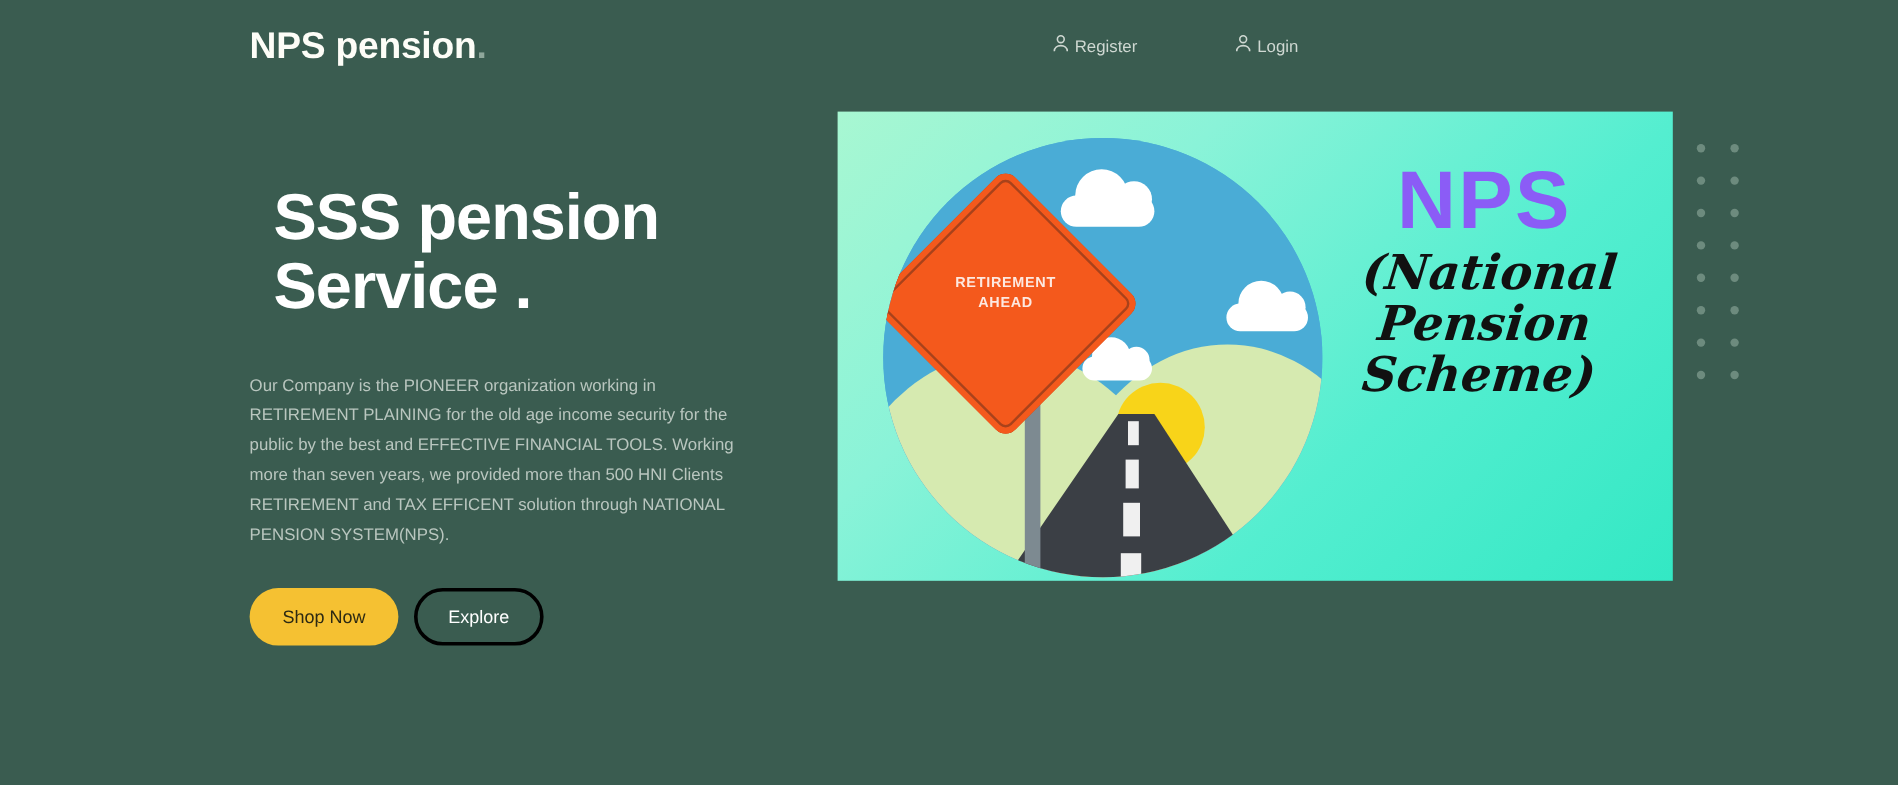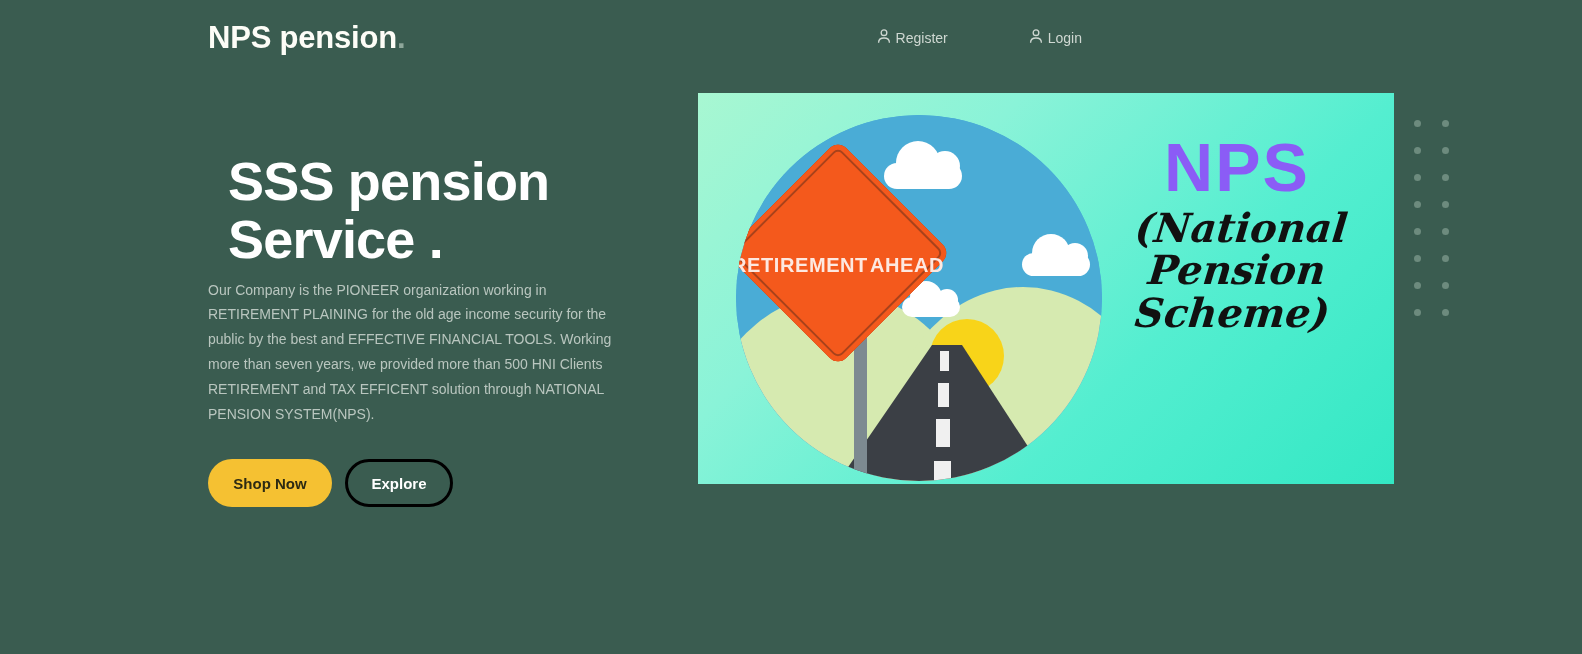--- a/index.html
+++ b/index.html
@@ -67,38 +67,38 @@
   .headline {
     font-size: 54px;
     line-height: 1.08;
     font-weight: bold;
     color: #ffffff;
     letter-spacing: -0.8px;
     white-space: pre-line;
     margin-left: 20px;
   }
   .subtext {
-    margin-top: 9px;
+    margin-top: 40px;
     width: 404px;
     font-size: 14px;
     line-height: 24.8px;
     color: #b9c6bf;
   }
   .btn-row {
     margin-top: 33px;
     display: flex;
     align-items: center;
     gap: 13px;
   }
   .btn {
     display: inline-flex;
     align-items: center;
     justify-content: center;
     font-size: 15px;
-    font-weight: bold;
+    font-weight: normal;
     border-radius: 999px;
     cursor: pointer;
     white-space: nowrap;
   }
   .btn-primary {
     width: 124px;
     height: 48px;
     background: #f5c132;
     color: #2d2a13;
     border: none;
@@ -188,29 +188,29 @@
     position: absolute;
     left: 22px; top: 58px;
     width: 160px; height: 160px;
     background: #f4591c;
     transform: rotate(45deg);
     border-radius: 12px;
     box-shadow: inset 0 0 0 5px #f4591c, inset 0 0 0 7px #a8421b;
   }
   .sign-text {
     position: absolute;
-    left: 22px; top: 70px;
+    left: 22px; top: 49px;
     width: 160px; height: 160px;
     display: flex;
-    flex-direction: row;
+    flex-direction: column;
     align-items: center;
     justify-content: center;
     gap: 2px;
     color: #fde8e0;
-    font-size: 20px;
+    font-size: 12px;
     font-weight: bold;
     letter-spacing: 0.6px;
     line-height: 1.25;
     text-align: center;
   }
   .nps-block {
     position: absolute;
     left: 404px;
     top: 40px;
     width: 270px;

